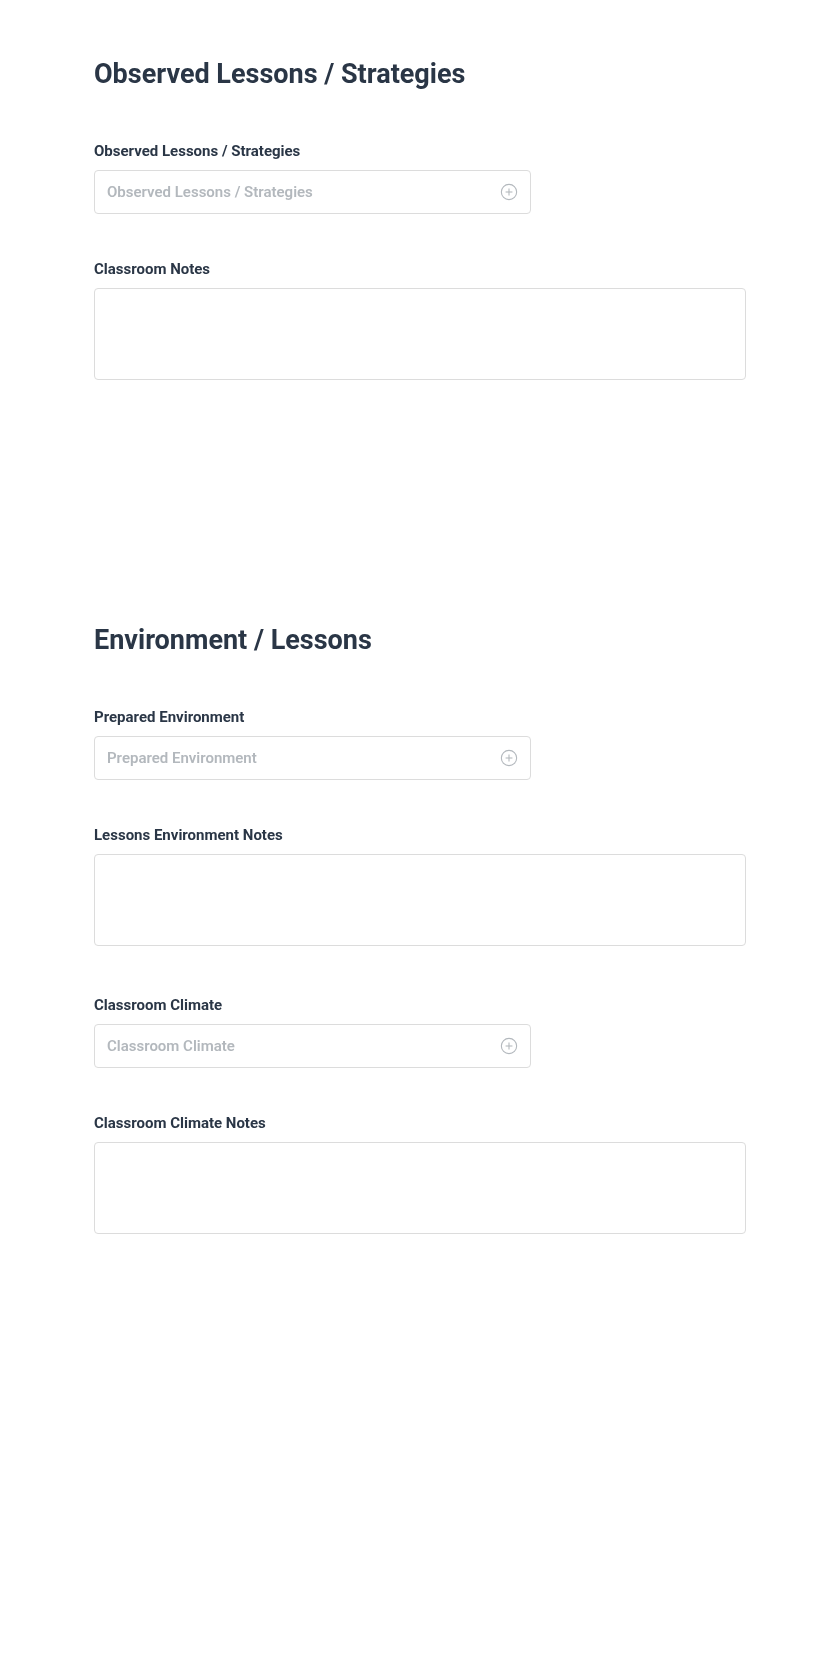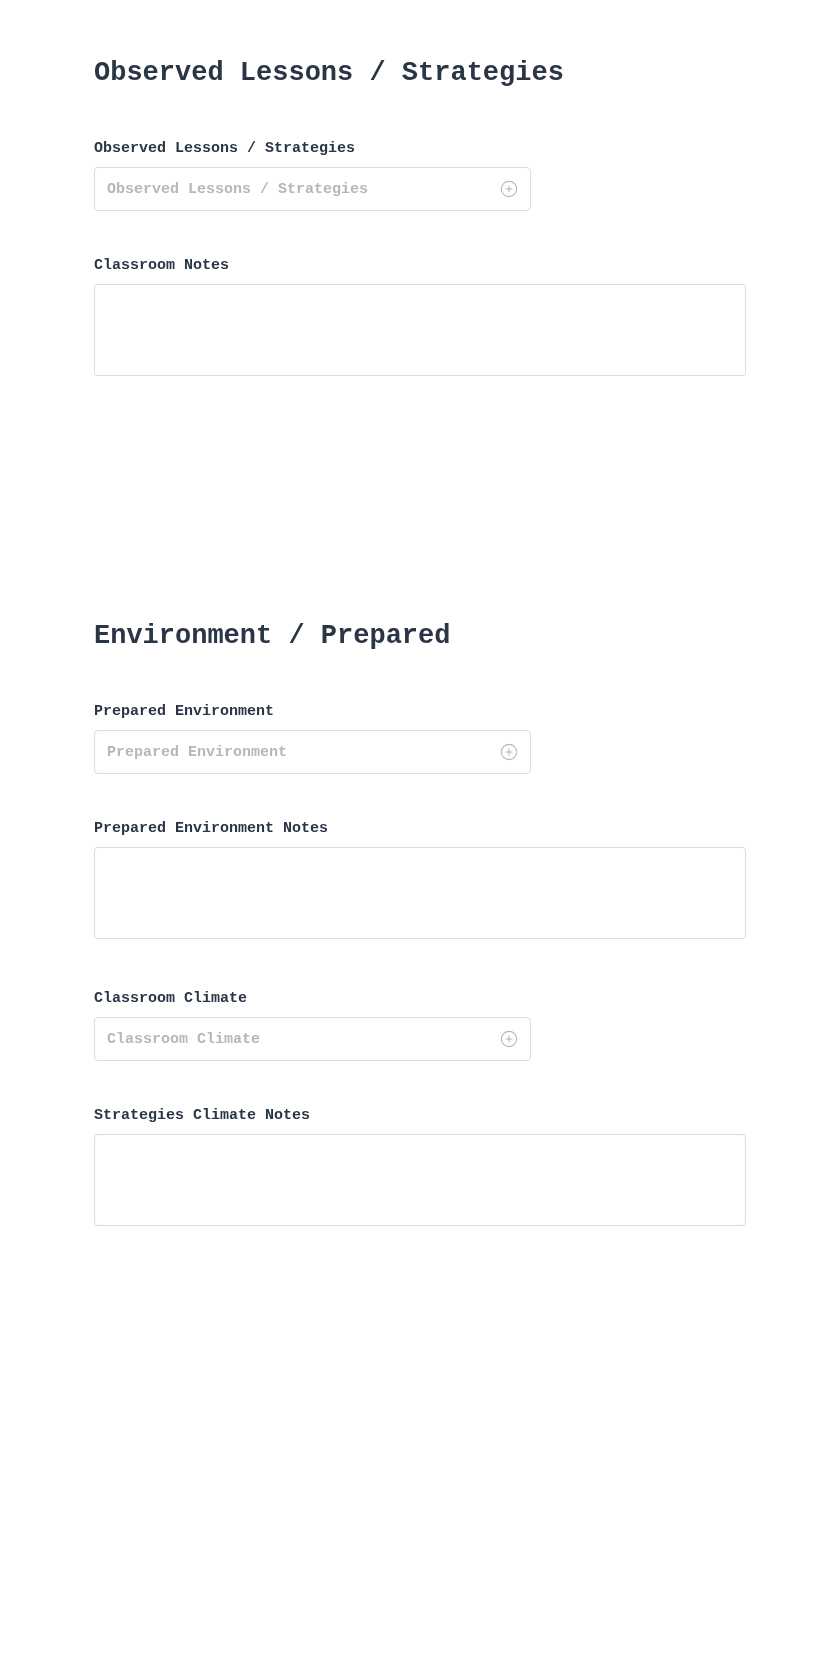--- a/index.html
+++ b/index.html
@@ -6,21 +6,20 @@
     body {
       font-family: -apple-system, BlinkMacSystemFont, "Segoe UI", Roboto, "Helvetica Neue", Arial, sans-serif;
       background: #ffffff;
       color: #2a3646;
       width: 840px;
       height: 1680px;
       padding: 58px 94px 0 94px;
     }
     .section {
       margin-bottom: 240px;
-      font-family: Liberation Mono, monospace;
     }
     .section:last-child {
       margin-bottom: 0;
     }
     .section-heading {
       font-size: 27px;
       font-weight: 700;
       color: #2a3646;
       margin-bottom: 52px;
     }
@@ -95,52 +94,52 @@
     </div>
   </div>
 
   <div class="field-block">
     <label class="field-label">Classroom Notes</label>
     <textarea class="textarea" value="" style=""></textarea>
   </div>
 </div>
 
 <div class="section">
-  <h2 class="section-heading">Environment / Prepared</h2>
+  <h2 class="section-heading">Environment / Lessons</h2>
 
   <div class="field-block">
     <label class="field-label">Prepared Environment</label>
     <div class="select-wrap" tabindex="0">
       <span class="select-placeholder">Prepared Environment</span>
       <span class="plus-icon">
         <svg viewBox="0 0 20 20">
             <circle cx="10" cy="10" r="8.5" fill="none" stroke="#b3b8bd" stroke-width="1.2"></circle>
             <line x1="10" y1="6.2" x2="10" y2="13.8" stroke="#b3b8bd" stroke-width="1.2"></line>
             <line x1="6.2" y1="10" x2="13.8" y2="10" stroke="#b3b8bd" stroke-width="1.2"></line>
           </svg>
       </span>
     </div>
   </div>
 
   <div class="field-block">
-    <label class="field-label">Prepared Environment Notes</label>
+    <label class="field-label">Lessons Environment Notes</label>
     <textarea class="textarea" value="" style=""></textarea>
   </div>
 
   <div class="field-block">
     <label class="field-label">Classroom Climate</label>
     <div class="select-wrap" tabindex="0">
       <span class="select-placeholder">Classroom Climate</span>
       <span class="plus-icon">
         <svg viewBox="0 0 20 20">
             <circle cx="10" cy="10" r="8.5" fill="none" stroke="#b3b8bd" stroke-width="1.2"></circle>
             <line x1="10" y1="6.2" x2="10" y2="13.8" stroke="#b3b8bd" stroke-width="1.2"></line>
             <line x1="6.2" y1="10" x2="13.8" y2="10" stroke="#b3b8bd" stroke-width="1.2"></line>
           </svg>
       </span>
     </div>
   </div>
 
   <div class="field-block">
-    <label class="field-label">Strategies Climate Notes</label>
+    <label class="field-label">Classroom Climate Notes</label>
     <textarea class="textarea" value="" style=""></textarea>
   </div>
 </div>
 
 </body></html>

